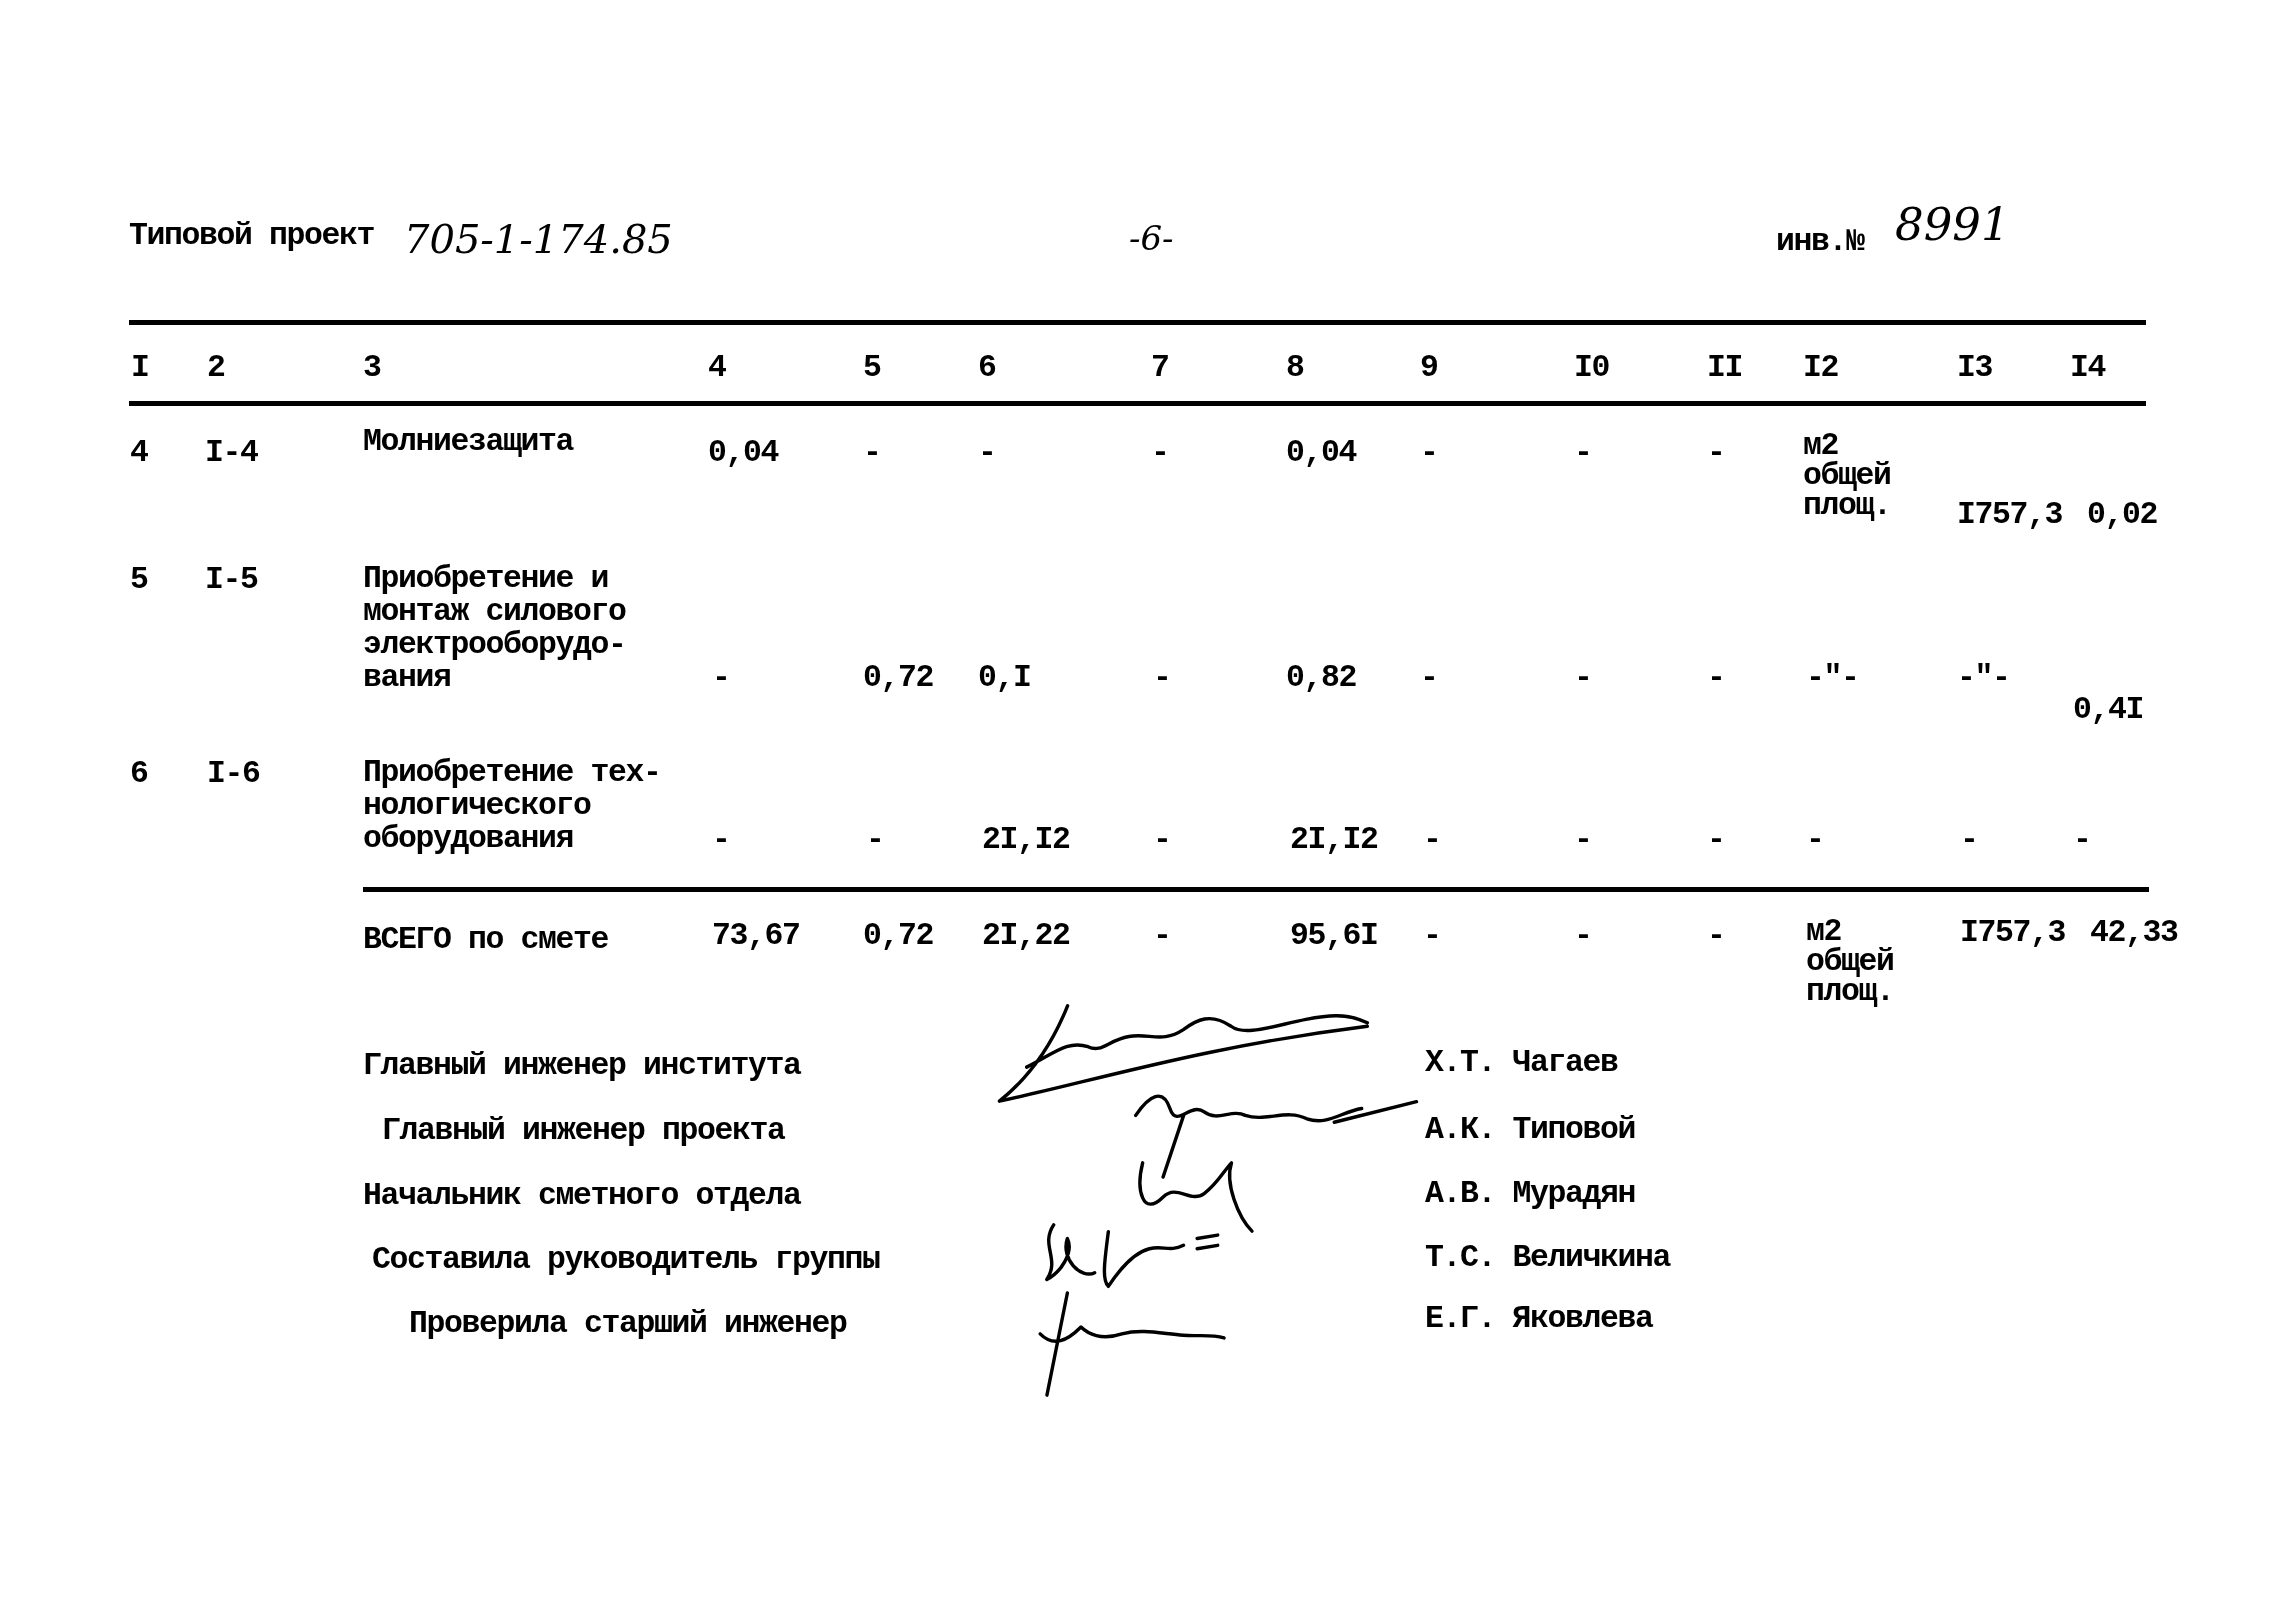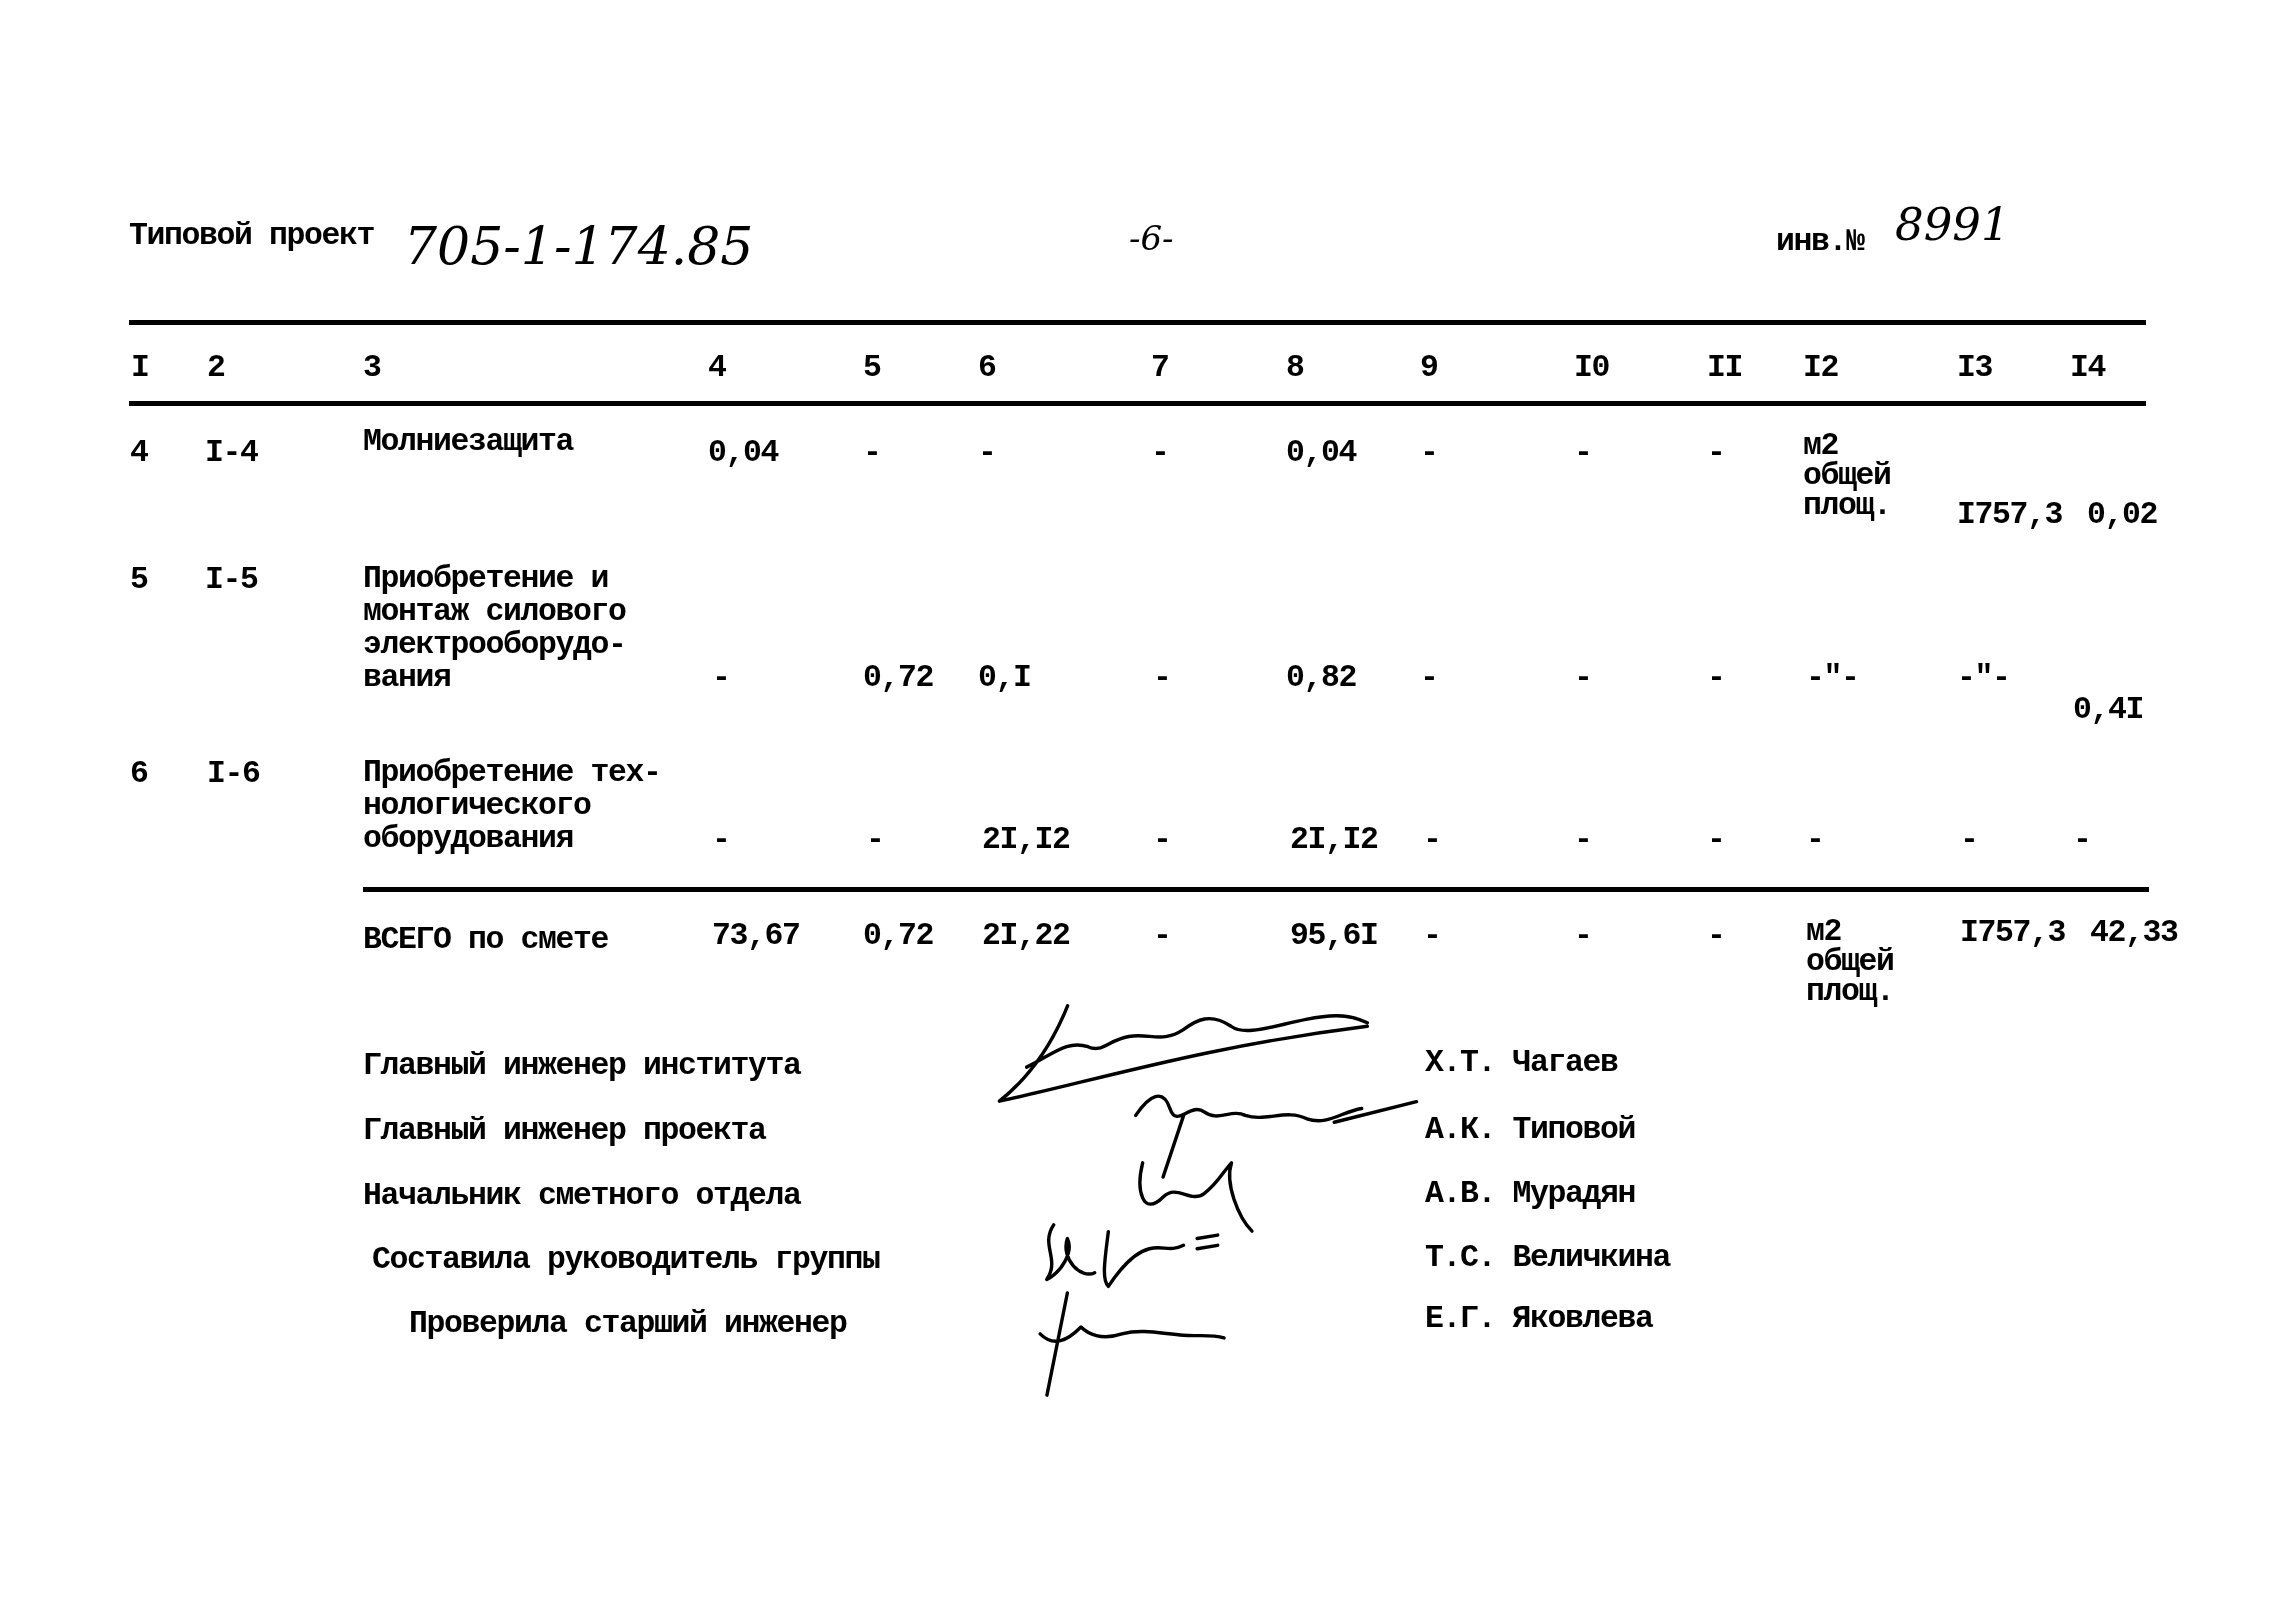--- a/index.html
+++ b/index.html
@@ -1,20 +1,20 @@
 <!DOCTYPE html>
 <html style="font-size:11px"><head>
 <meta charset="utf-8">
 <style>
   html, body { margin:0; padding:0; background:#ffffff; }
   body { width:2295px; height:1607px; position:relative; overflow:hidden;
          font-family:"Liberation Mono","DejaVu Sans Mono",monospace; color:#000; }
   .abs { position:absolute; white-space:nowrap; }
   .tw { font-family:"Liberation Mono","DejaVu Sans Mono",monospace; font-weight:bold; font-size:31.5px; letter-spacing:-1.4px; line-height:1; }
-  .hand { font-family:"DejaVu Serif","Liberation Serif",serif; font-style:italic; font-size:52px; }
+  .hand { font-family:"DejaVu Serif","Liberation Serif",serif; font-style:italic; font-size:40px; }
   .rule { position:absolute; height:4.8px; background:#000; }
   .ml { line-height:33px; white-space:pre; }
   svg.sig { position:absolute; overflow:visible; }
   svg.sig path { fill:none; stroke:#000; stroke-width:5; stroke-linecap:round; stroke-linejoin:round; }
 </style>
 </head>
 <body>
 
 <div>
   <span class="abs tw" style="left:129px; top:220px;">Типовой проект</span>
@@ -117,21 +117,21 @@
 общей
 площ.</span>
   <span class="abs tw" style="left:1960px; top:917px;">I757,3</span>
   <span class="abs tw" style="left:2090px; top:917px;">42,33</span>
 </div>
 
 <div>
   <span class="abs tw" style="left:363px; top:1050px;">Главный инженер института</span>
   <span class="abs tw" style="left:1425px; top:1047px;">Х.Т. Чагаев</span>
 
-  <span class="abs tw" style="left:363px; top:1115px;">Главный инженер проекта</span>
+  <span class="abs tw" style="left:382px; top:1115px;">Главный инженер проекта</span>
   <span class="abs tw" style="left:1425px; top:1114px;">А.К. Типовой</span>
 
   <span class="abs tw" style="left:363px; top:1180px;">Начальник сметного отдела</span>
   <span class="abs tw" style="left:1425px; top:1178px;">А.В. Мурадян</span>
 
   <span class="abs tw" style="left:372px; top:1244px;">Составила руководитель группы</span>
   <span class="abs tw" style="left:1425px; top:1242px;">Т.С. Величкина</span>
 
   <span class="abs tw" style="left:363px; top:1308px;margin-left:46px;">Проверила старший инженер</span>
   <span class="abs tw" style="left:1425px; top:1303px;">Е.Г. Яковлева</span>

